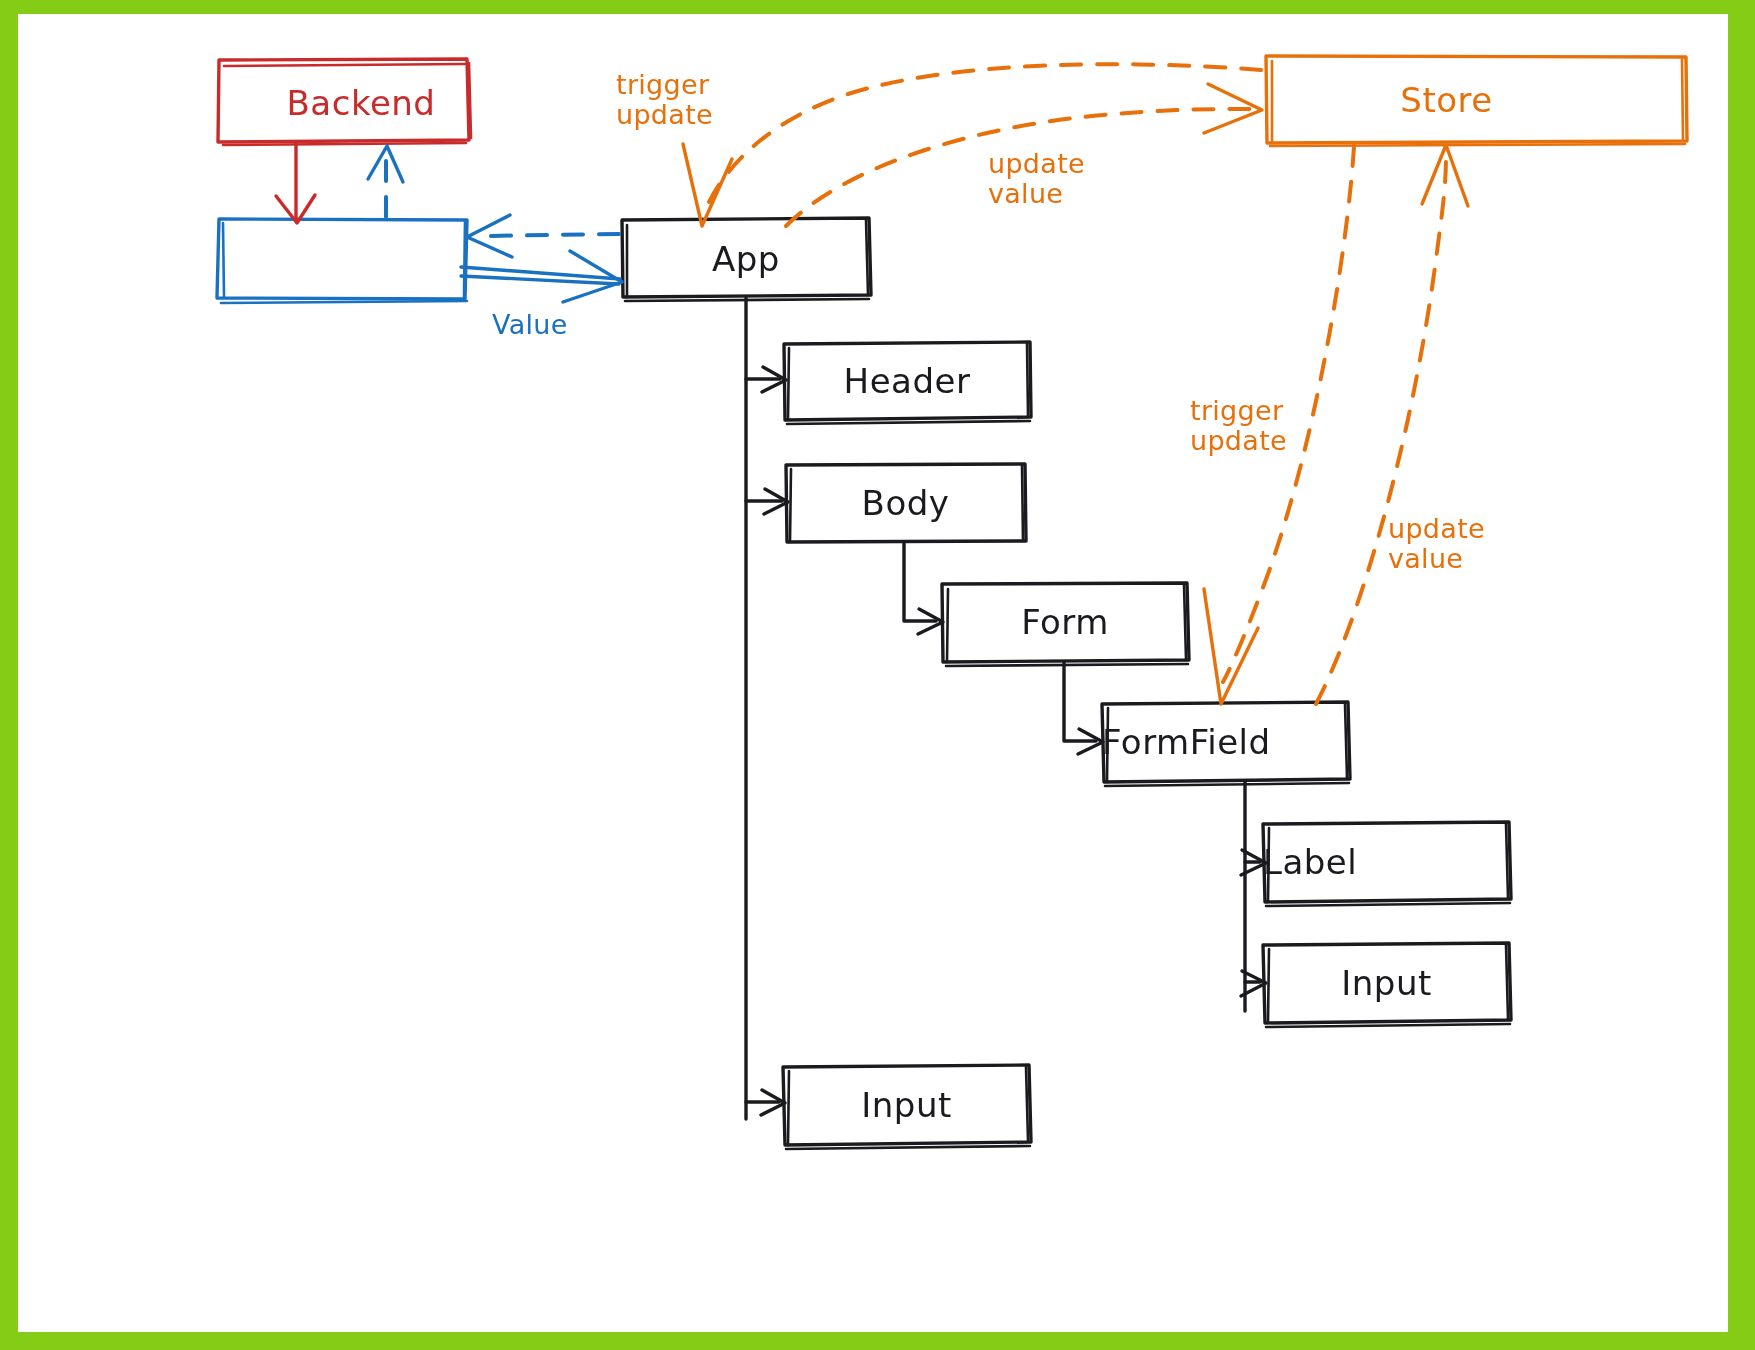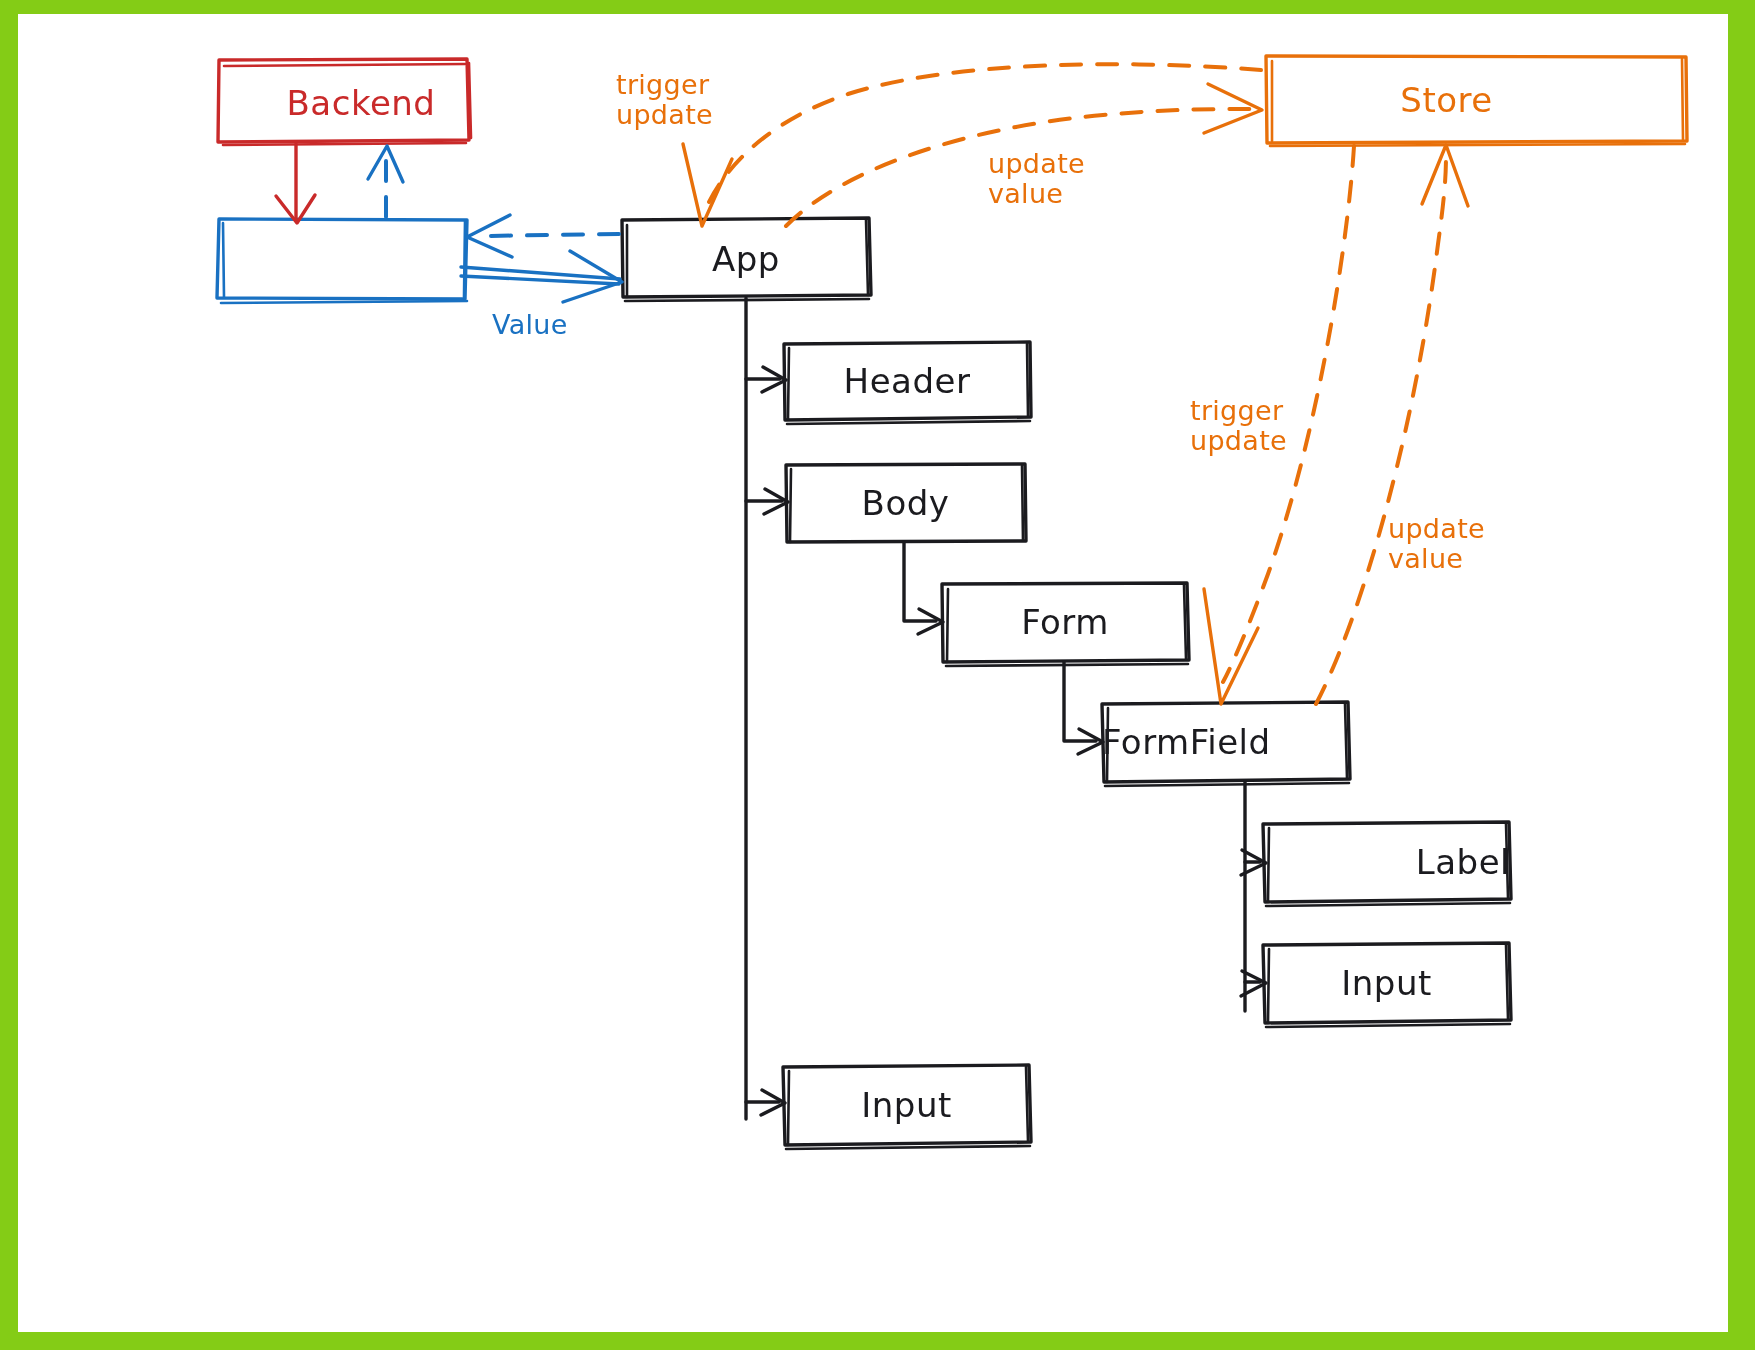--- a/index.html
+++ b/index.html
@@ -178,21 +178,21 @@
     <div class="lbl node-label" style="left:604px;top:226px;width:248px;text-align:center;color:#1b1b1f;">App</div>
 
     <div class="lbl node-label" style="left:766px;top:348px;width:246px;text-align:center;color:#1b1b1f;">Header</div>
 
     <div class="lbl node-label" style="left:768px;top:470px;width:239px;text-align:center;color:#1b1b1f;">Body</div>
 
     <div class="lbl node-label" style="left:924px;top:589px;width:246px;text-align:center;color:#1b1b1f;">Form</div>
 
     <div class="lbl node-label" style="left:1084px;top:709px;width:246px;text-align:left;color:#1b1b1f;">FormField</div>
 
-    <div class="lbl node-label" style="left:1245px;top:829px;width:247px;text-align:right;color:#1b1b1f;">Label</div>
+    <div class="lbl node-label" style="left:1245px;top:829px;width:247px;text-align:left;color:#1b1b1f;">Label</div>
 
     <div class="lbl node-label" style="left:1245px;top:950px;width:247px;text-align:center;color:#1b1b1f;">Input</div>
 
     <div class="lbl node-label" style="left:765px;top:1072px;width:247px;text-align:center;color:#1b1b1f;">Input</div>
 
     <div class="lbl anno" style="left:598px;top:56px;color:#e8700a;">trigger
 update</div>
 
     <div class="lbl anno" style="left:970px;top:135px;color:#e8700a;">update
 value</div>

